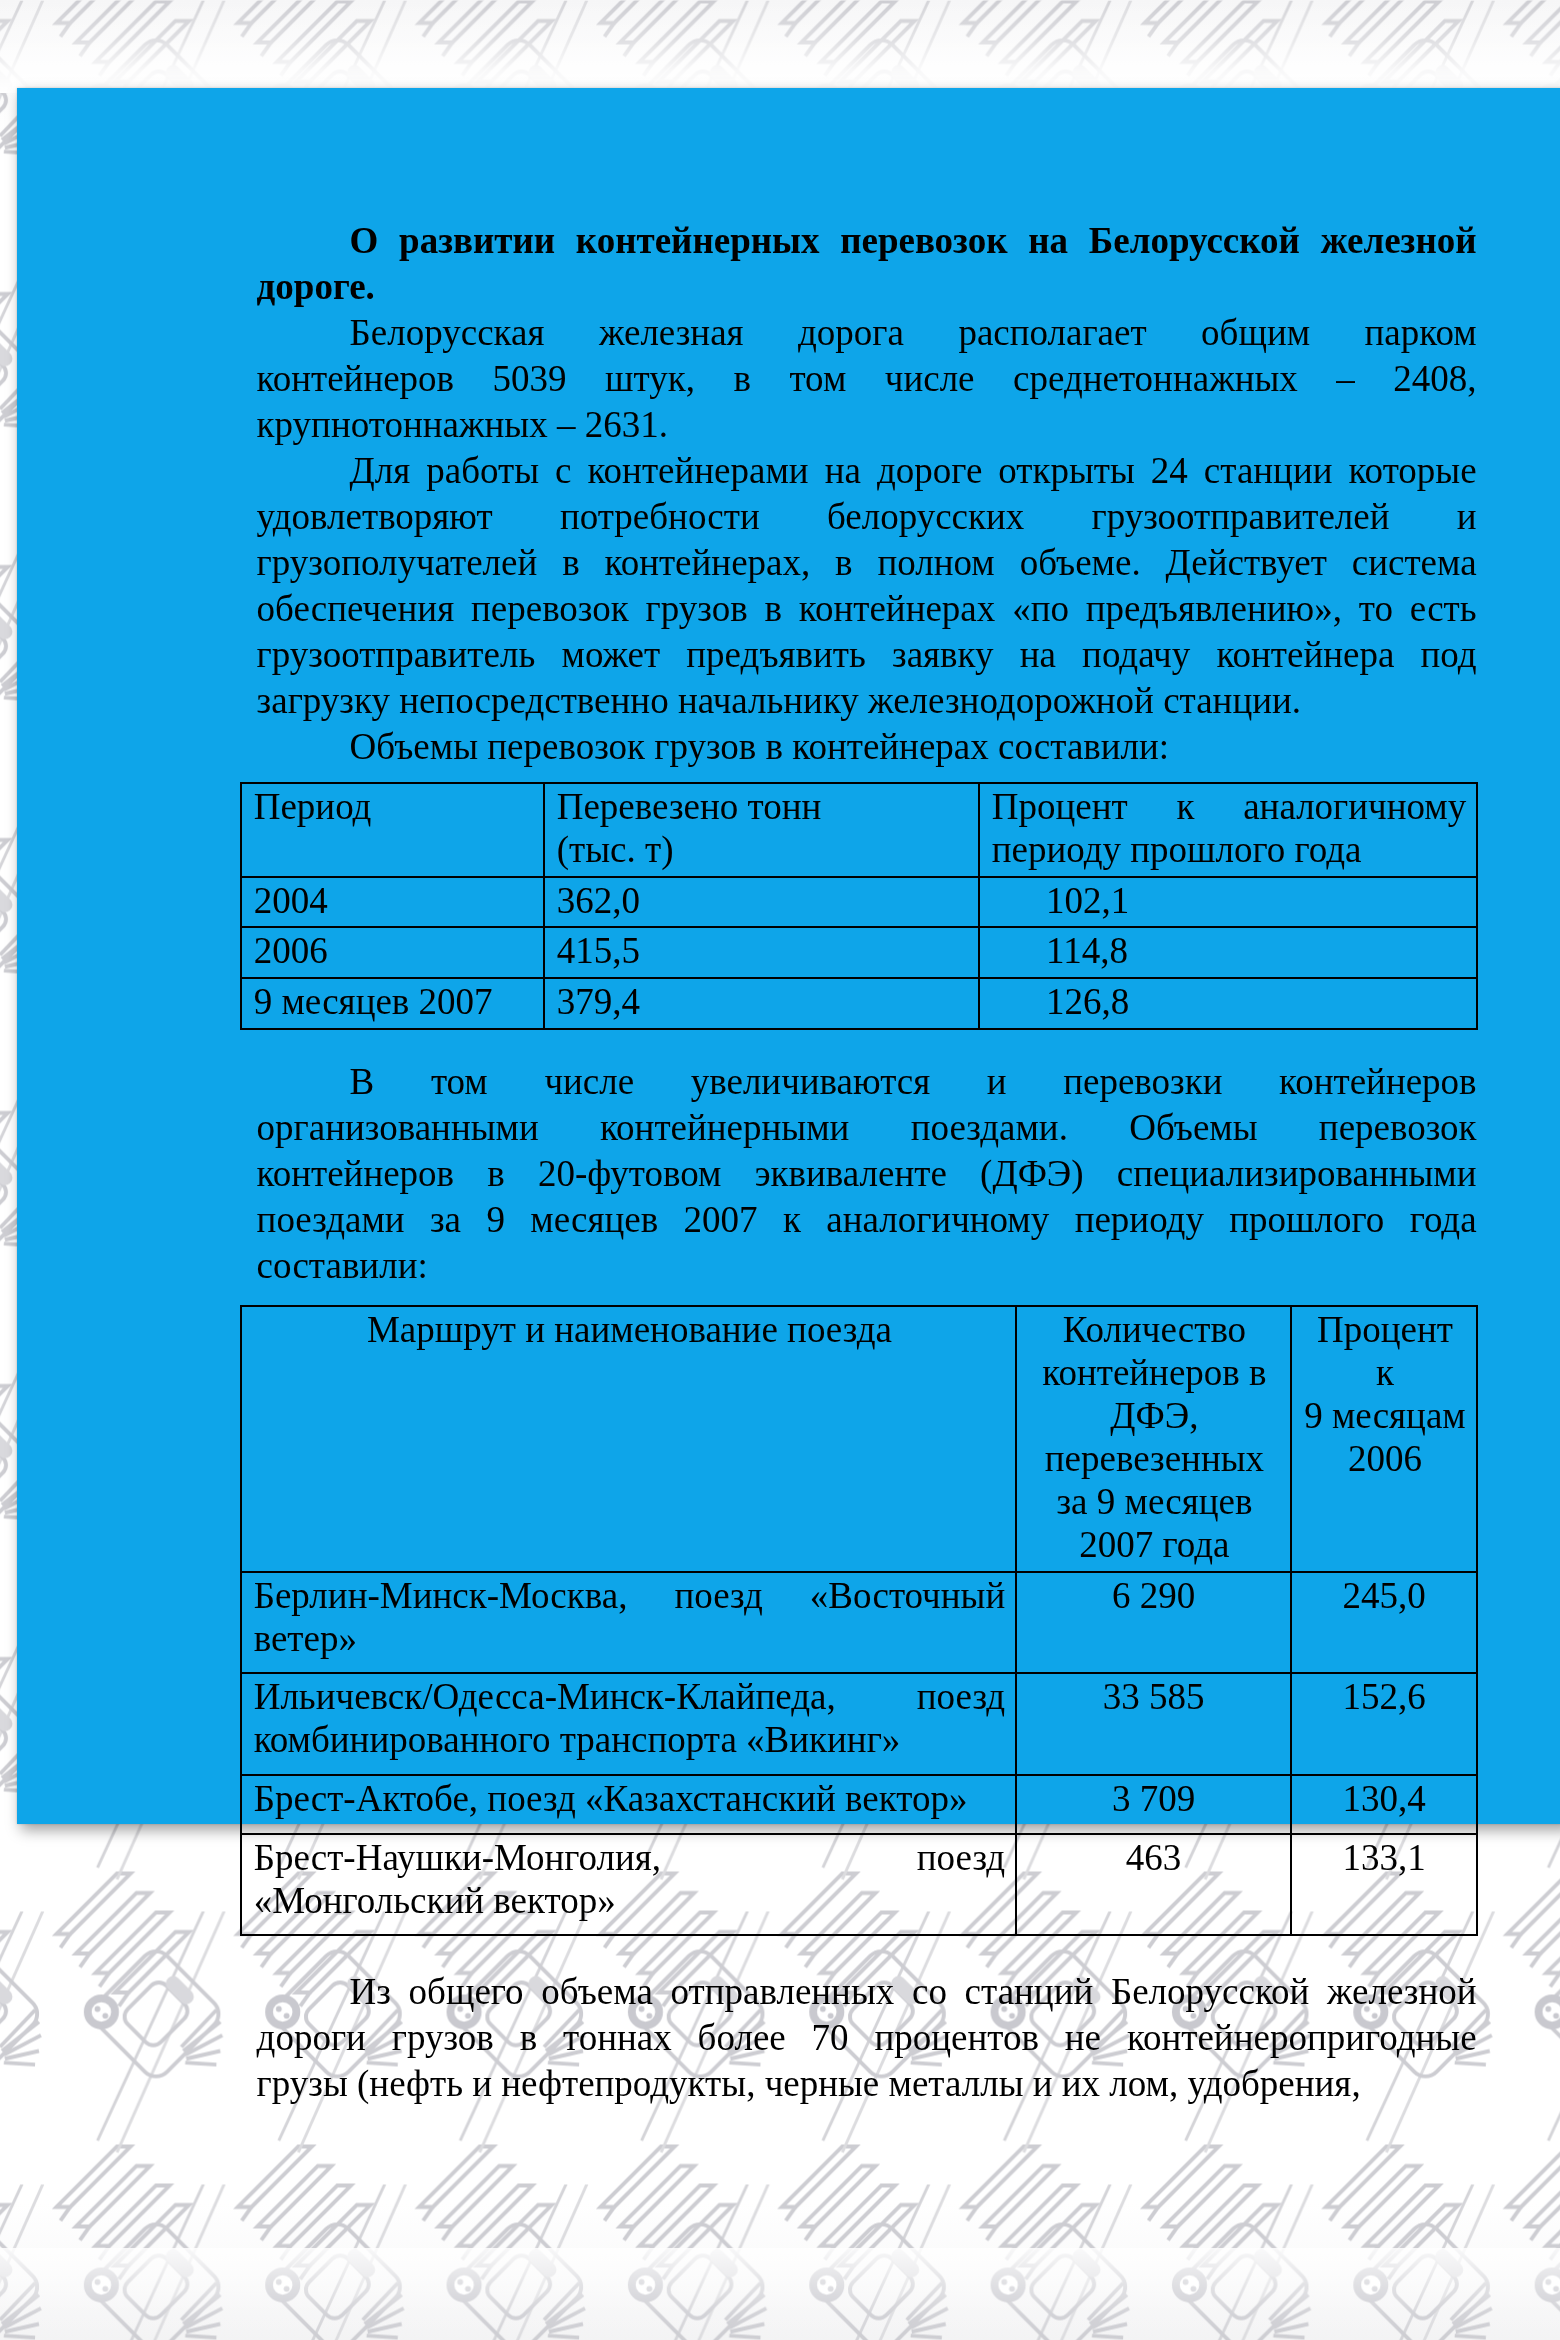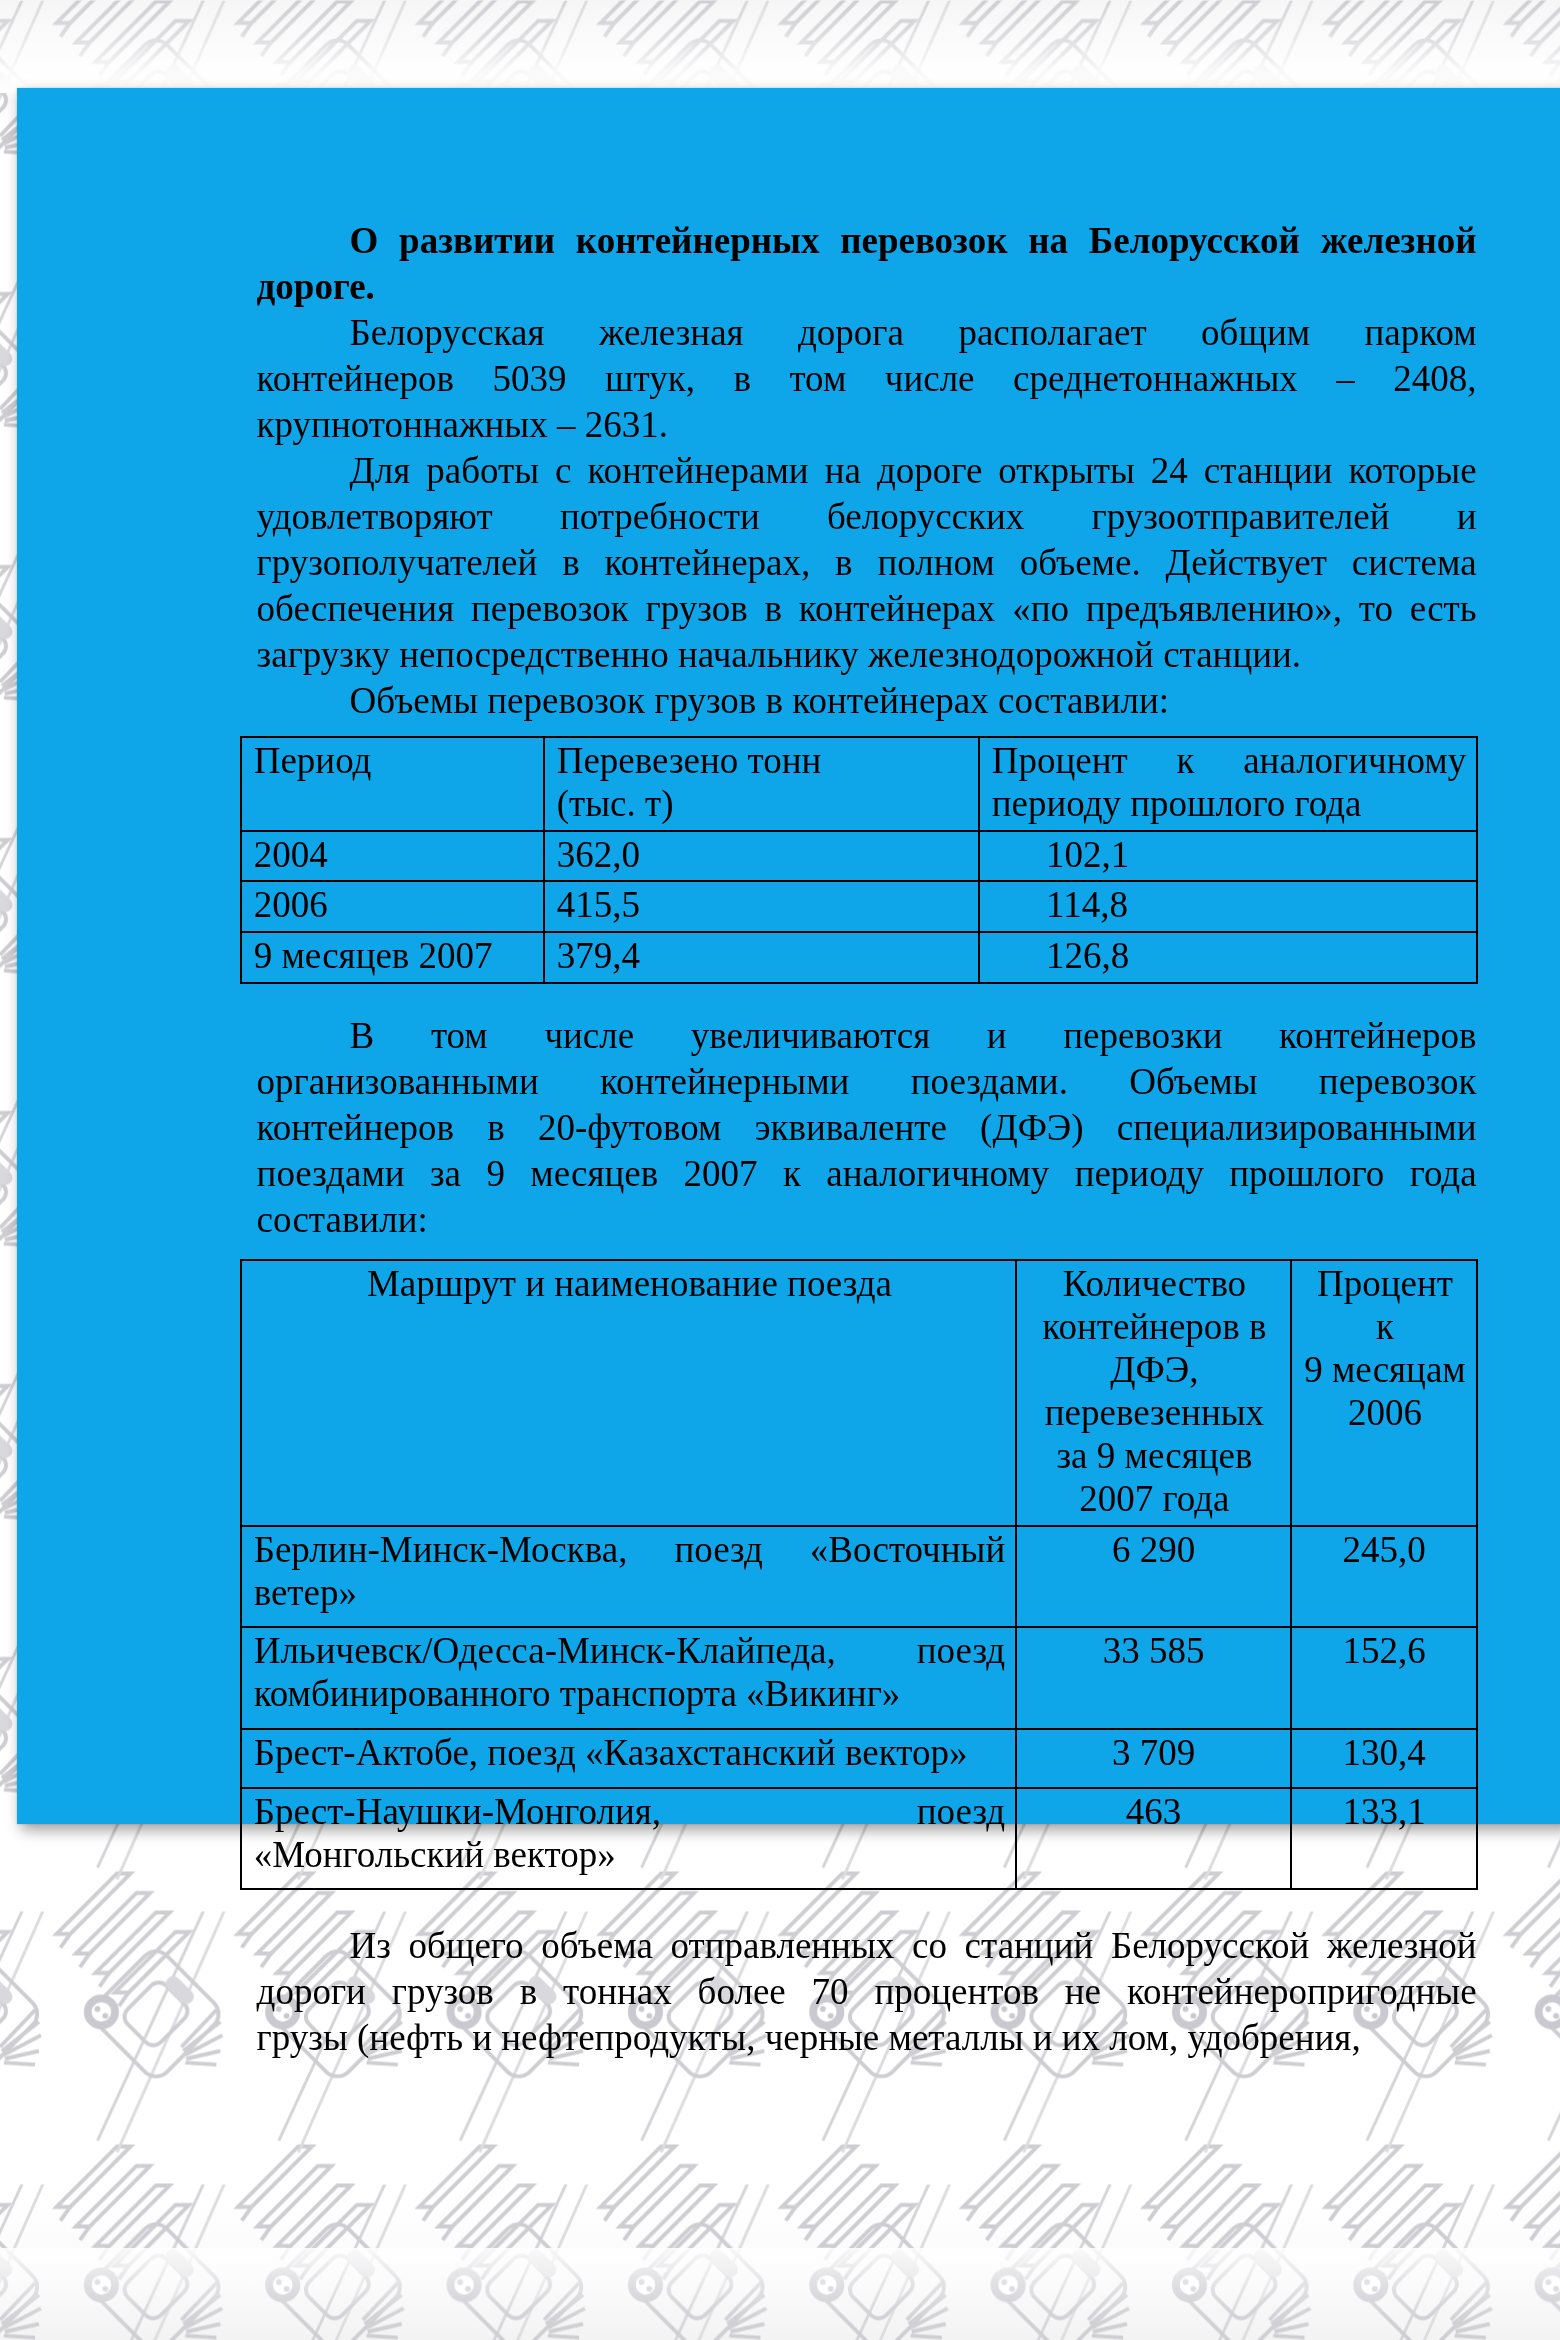--- a/index.html
+++ b/index.html
@@ -135,20 +135,21 @@
       <div class="ln jl ind">Белорусская железная дорога располагает общим парком</div>
       <div class="ln jl">контейнеров 5039 штук, в том числе среднетоннажных – 2408,</div>
       <div class="ln ll">крупнотоннажных – 2631.</div>
     </div>
 
     <div>
       <div class="ln jl ind">Для работы с контейнерами на дороге открыты 24 станции которые</div>
       <div class="ln jl">удовлетворяют потребности белорусских грузоотправителей и</div>
       <div class="ln jl">грузополучателей в контейнерах, в полном объеме. Действует система</div>
       <div class="ln jl">обеспечения перевозок грузов в контейнерах «по предъявлению», то есть</div>
+      <div class="ln jl">грузоотправитель может предъявить заявку на подачу контейнера под</div>
       <div class="ln ll">загрузку непосредственно начальнику железнодорожной станции.</div>
     </div>
 
     <div>
       <div class="ln ll ind">Объемы перевозок грузов в контейнерах составили:</div>
     </div>
 
     <table class="doc-table t1">
       <colgroup>
           <col style="width:303px">

